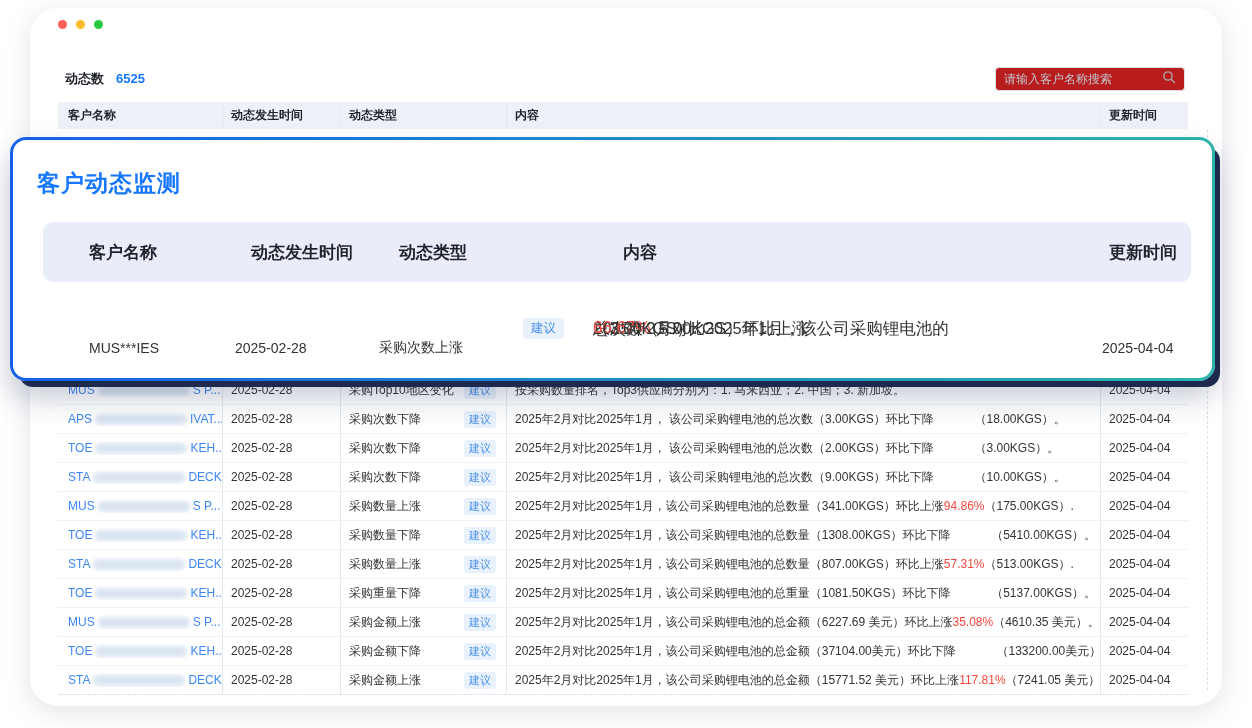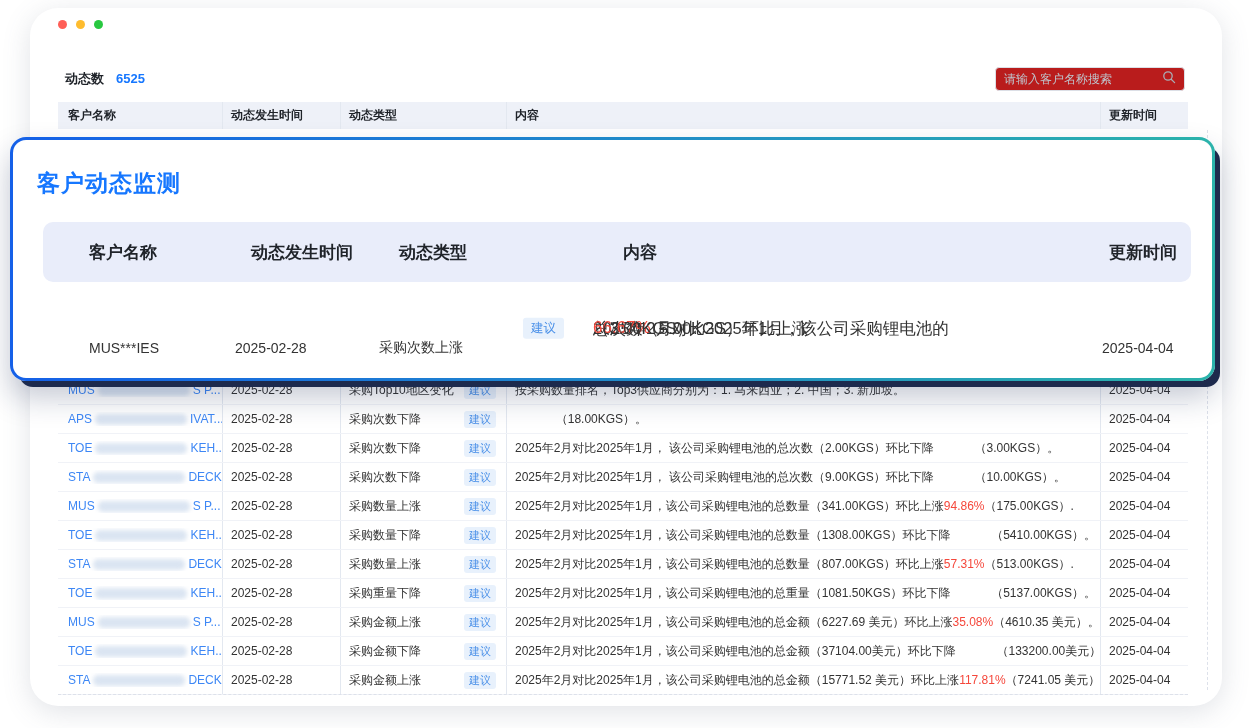--- a/index.html
+++ b/index.html
@@ -139,20 +139,21 @@
                 <span class="redact"></span>
                 <span>IVAT...</span>
               </span>
             </span>
     <span class="c2">2025-02-28</span>
     <span class="c3">
               <span>采购次数下降</span>
               <span class="badge">建议</span>
             </span>
     <span class="c4">
+              <span>2025年2月对比2025年1月， 该公司采购锂电池的总次数（3.00KGS）环比下降</span>
               <span class="pct-down">83.33%</span>
               <span>（18.00KGS）。</span>
             </span>
     <span class="c5">2025-04-04</span>
   </div>
 
   <div class="bg-row">
     <span class="c1">
               <span class="cust">
                 <span>TOE</span>

